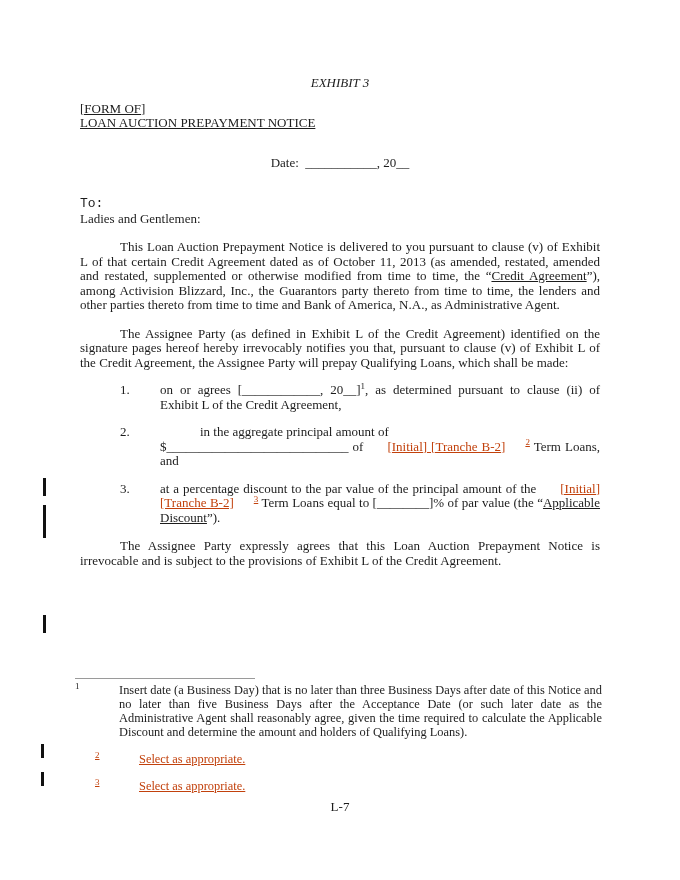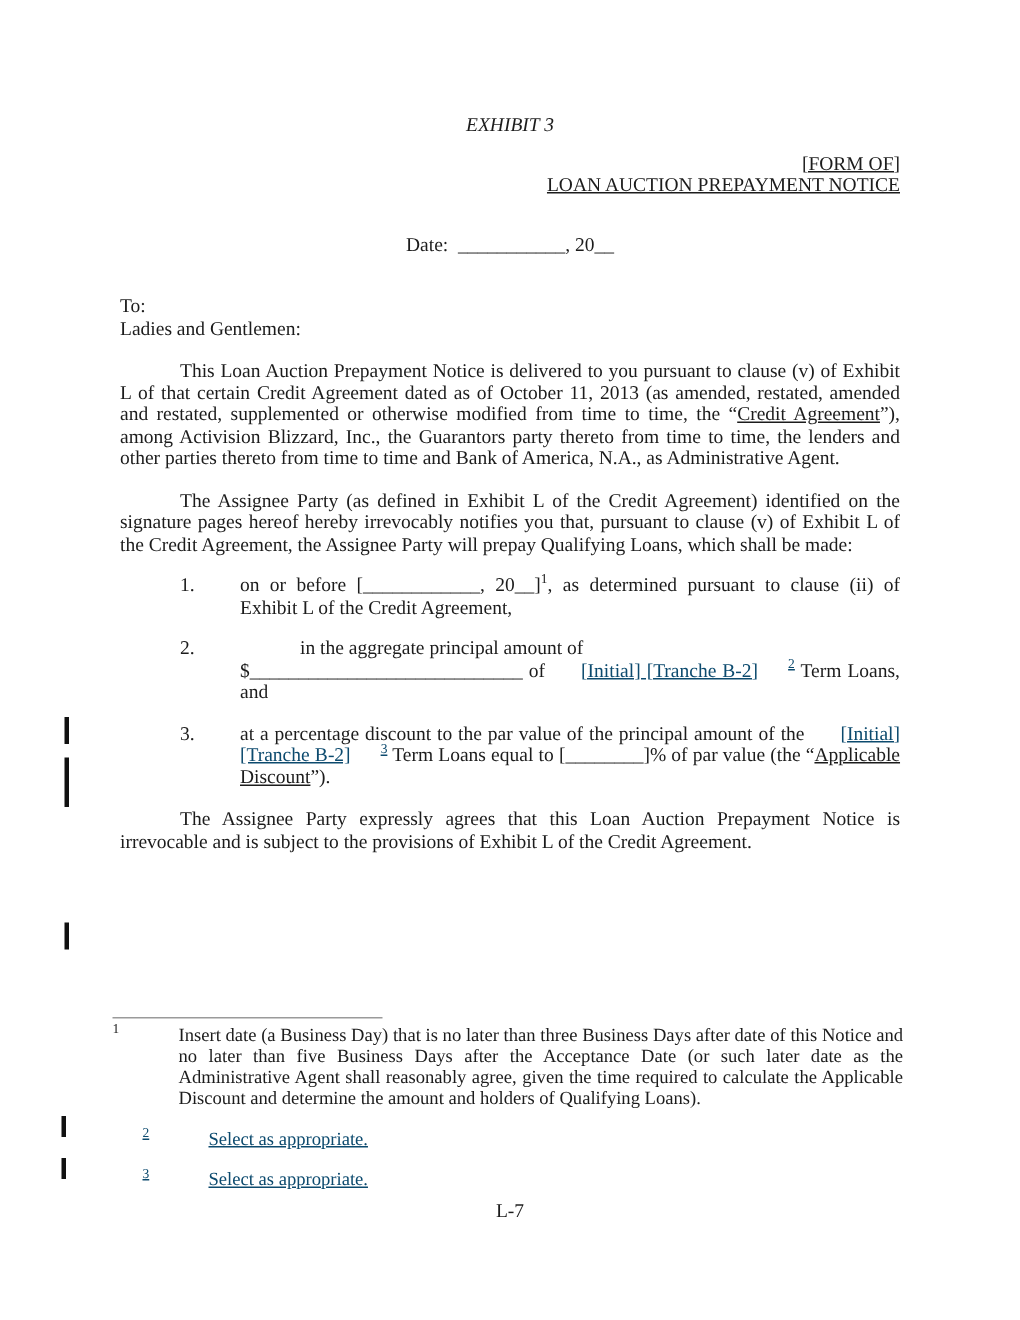--- a/index.html
+++ b/index.html
@@ -19,48 +19,49 @@
     left: 80px;
     top: 76px;
     width: 520px;
   }
   .exhibit {
     text-align: center;
     font-style: italic;
   }
   .title-block {
     margin-top: 11px;
-    text-align: right;
+    text-align: left;
   }
   .u { text-decoration: underline; }
   .date-line {
     margin-top: 25px;
     text-align: center;
     white-space: pre;
   }
   .to-line {
     margin-top: 27px;
     display: flex;
+    font-family: Liberation Mono, monospace;
   }
   .to-label { width: 40px; flex: 0 0 40px; }
   .salutation { }
   .para {
     margin: 14px 0 0 0;
     text-align: justify;
   }
   .indent { text-indent: 40px; }
   .li {
     display: flex;
     margin-top: 13px;
   }
   .li-num { flex: 0 0 40px; margin-left: 40px; }
   .li-text { width: 440px; text-align: justify; }
   .block { display: block; margin-left: 40px; }
   .lk {
-    color: #0c4a6e;
+    color: #c2410c;
     text-decoration: underline;
     cursor: pointer;
     padding-left: 20px;
   }
   sup {
     font-size: 9px;
     line-height: 0;
     vertical-align: super;
   }
   .footnotes {
@@ -121,21 +122,21 @@
     </div>
 
     <div class="salutation">Ladies and Gentlemen:</div>
 
     <p class="para indent"><span>This Loan Auction Prepayment Notice is delivered to you pursuant to clause (v) of Exhibit L of that certain Credit Agreement dated as of October 11, 2013 (as amended, restated, amended and restated, supplemented or otherwise modified from time to time, the “</span><span class="u">Credit Agreement</span><span>”), among Activision Blizzard, Inc., the Guarantors party thereto from time to time, the lenders and other parties thereto from time to time and Bank of America, N.A., as Administrative Agent.</span></p>
 
     <p class="para indent">The Assignee Party (as defined in Exhibit L of the Credit Agreement) identified on the signature pages hereof hereby irrevocably notifies you that, pursuant to clause (v) of Exhibit L of the Credit Agreement, the Assignee Party will prepay Qualifying Loans, which shall be made:</p>
 
     <div class="li">
       <span class="li-num">1.</span>
-      <span class="li-text"><span>on or before [____________, 20__]</span><sup>1</sup><span>, as determined pursuant to clause (ii) of Exhibit L of the Credit Agreement,</span></span>
+      <span class="li-text"><span>on or agrees [____________, 20__]</span><sup>1</sup><span>, as determined pursuant to clause (ii) of Exhibit L of the Credit Agreement,</span></span>
     </div>
 
     <div class="li">
       <span class="li-num">2.</span>
       <span class="li-text"><span class="block">in the aggregate principal amount of</span><span>$____________________________ of </span><span class="lk">[Initial] [Tranche B-2]</span><sup class="lk">2</sup><span> Term Loans, and</span></span>
     </div>
 
     <div class="li">
       <span class="li-num">3.</span>
       <span class="li-text"><span>at a percentage discount to the par value of the principal amount of the </span><span class="lk">[Initial] [Tranche B-2]</span><sup class="lk">3</sup><span> Term Loans equal to [________]% of par value (the “</span><span class="u">Applicable Discount</span><span>”).</span></span>

